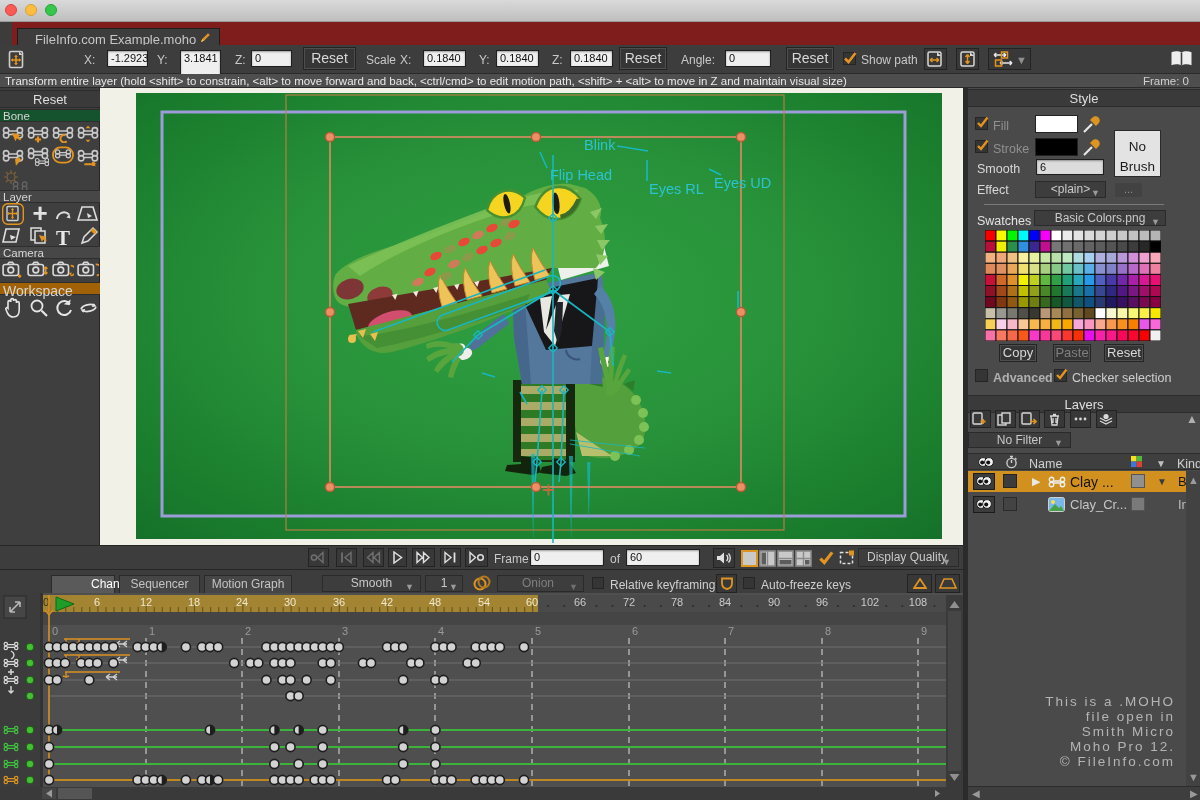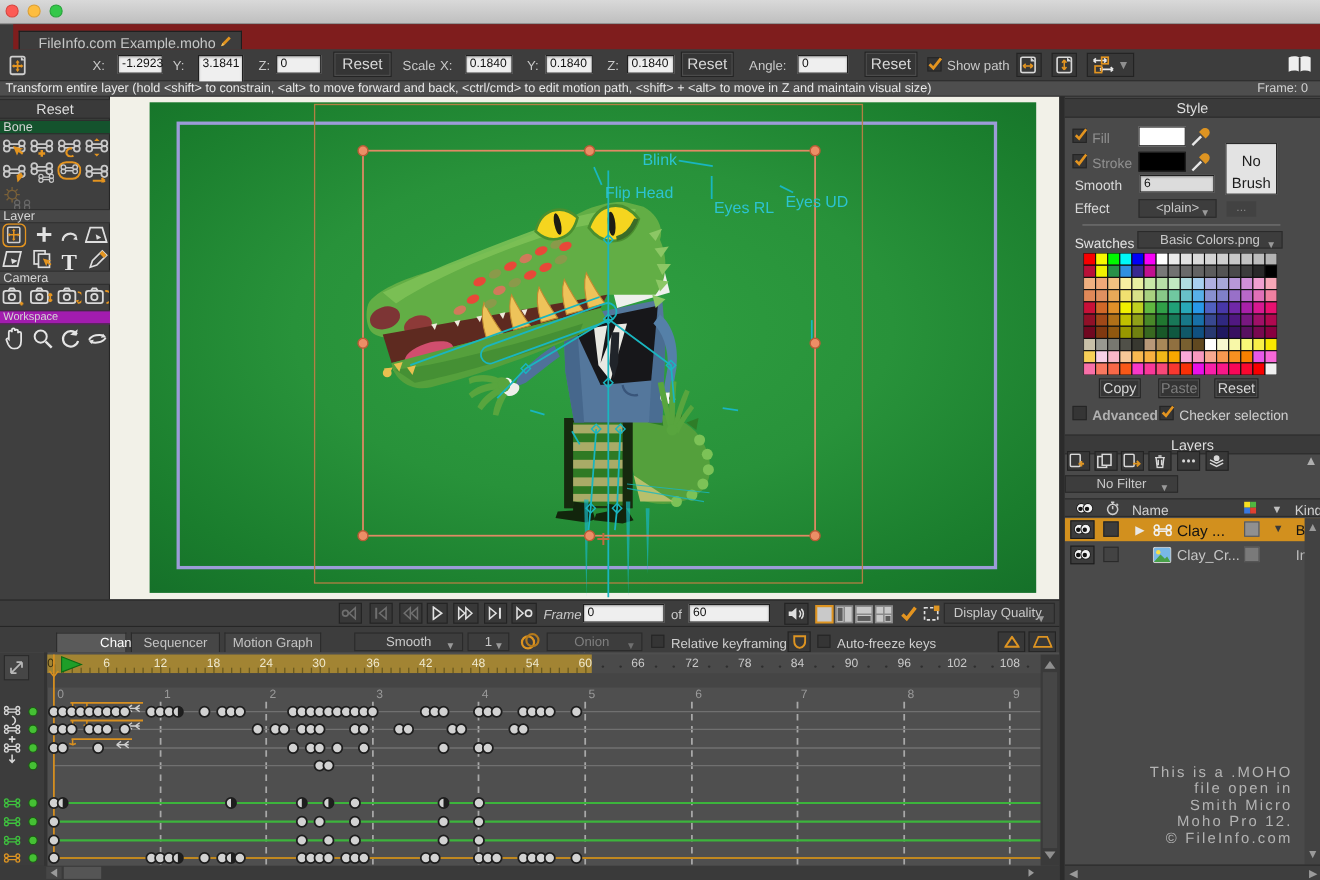--- a/index.html
+++ b/index.html
@@ -264,21 +264,21 @@
 <circle cx="8" cy="8" r="2.6" fill="none" stroke="#d8d8d8" stroke-width="1.5"></circle>
       <path d="M17 4 a4 4 0 0 1 0 9" fill="none" stroke="#e39420" stroke-width="1.5"></path>
       <path d="M17 13 l-2-2.2 3-0.5Z" fill="#e39420"></path>
     </svg>
     <svg class="a" style="left:77px;top:173px;" width="22" height="18" viewBox="0 0 20 16">
 <rect x="1" y="3" width="14" height="10" rx="2" fill="none" stroke="#d8d8d8" stroke-width="1.5"></rect>
 <path d="M5 3 l1.5-2 h3 l1.5 2" fill="none" stroke="#d8d8d8" stroke-width="1.5"></path>
 <circle cx="8" cy="8" r="2.6" fill="none" stroke="#d8d8d8" stroke-width="1.5"></circle>
       <path d="M17 3 a5 5 0 0 1 1 10" fill="none" stroke="#e39420" stroke-width="1.6"></path>
     </svg>
-    <div class="a" style="left:0;top:194px;width:100px;height:13px;background:#a21caf;border-top:1px solid #2e2e2e;border-bottom:1px solid #2e2e2e;color:#d5d5d5;font-size:10px;padding-left:3px;">Workspace</div>
+    <div class="a" style="left:0;top:194px;width:100px;height:13px;background:#a16207;border-top:1px solid #2e2e2e;border-bottom:1px solid #2e2e2e;color:#d5d5d5;font-size:14px;padding-left:3px;">Workspace</div>
     <svg class="a" style="left:4px;top:209px;" width="19" height="21" viewBox="0 0 19 21">
 <path d="M4 10 V5 a1.4 1.4 0 0 1 2.8 0 V3 a1.4 1.4 0 0 1 2.8 0 V4 a1.4 1.4 0 0 1 2.8 0 V6 a1.4 1.4 0 0 1 2.8 0 V13 c0 4-2 7-6 7 c-3 0-4.4-1.4-5.8-4 L2 12.5 c-0.8-1.4 0.8-2.6 2-1.2 Z" fill="none" stroke="#e5e5e5" stroke-width="1.6"></path>
 </svg>
     <svg class="a" style="left:29px;top:210px;" width="20" height="20" viewBox="0 0 20 20">
 <circle cx="8" cy="8" r="5.5" fill="none" stroke="#e5e5e5" stroke-width="1.8"></circle>
 <path d="M12.5 12.5 L18 18" stroke="#e5e5e5" stroke-width="2.2"></path>
 </svg>
     <svg class="a" style="left:54px;top:210px;" width="20" height="20" viewBox="0 0 20 20">
 <path d="M16 6 A7 7 0 1 0 17 12" fill="none" stroke="#e5e5e5" stroke-width="2"></path>
 <path d="M16 1 v6 h-6 Z" fill="#e5e5e5" transform="rotate(10 14 5)"></path>
@@ -517,21 +517,21 @@
     <div class="ibtn" style="left:440px;top:2px;width:21px;height:19px;"></div>
     <svg class="a" style="left:442px;top:5px;" width="17" height="13" viewBox="0 0 17 13">
       <path d="M3 1.5 L9 6.5 L3 11.5 Z" fill="none" stroke="#e0e0e0" stroke-width="1.4"></path>
       <path d="M12.5 1.5 V11.5" stroke="#e0e0e0" stroke-width="1.8"></path>
     </svg>
     <div class="ibtn" style="left:465px;top:2px;width:23px;height:19px;"></div>
     <svg class="a" style="left:467px;top:5px;" width="19" height="13" viewBox="0 0 19 13">
       <path d="M3 1.5 L8.5 6.5 L3 11.5 Z" fill="none" stroke="#e0e0e0" stroke-width="1.4"></path>
       <circle cx="13.5" cy="6.5" r="2.8" fill="none" stroke="#e0e0e0" stroke-width="1.5"></circle>
     </svg>
-    <div class="lbl" style="left:494px;top:7px;font-style:italic;">Frame</div>
+    <div class="lbl" style="left:494px;top:7px;">Frame</div>
     <div class="inp" style="left:530px;top:3px;width:74px;height:17px;">0</div>
     <div class="lbl" style="left:610px;top:7px;">of</div>
     <div class="inp" style="left:626px;top:3px;width:74px;height:17px;">60</div>
     <div class="ibtn" style="left:713px;top:2px;width:22px;height:20px;"></div>
     <svg class="a" style="left:716px;top:5px;" width="16" height="14" viewBox="0 0 16 14">
 <path d="M1 5 h3 l4-3.5 v11 L4 9 H1 Z" fill="#e0e0e0"></path>
 <path d="M10.5 4 a4 4 0 0 1 0 6 M12.5 2.5 a6.5 6.5 0 0 1 0 9" stroke="#e0e0e0" stroke-width="1.4" fill="none"></path>
 </svg>
     <svg class="a" style="left:741px;top:4px;" width="17" height="17" viewBox="0 0 17 17">
 <rect x="1" y="1" width="15" height="15" fill="#c9c9c9" stroke="#dd9422" stroke-width="2"></rect>

